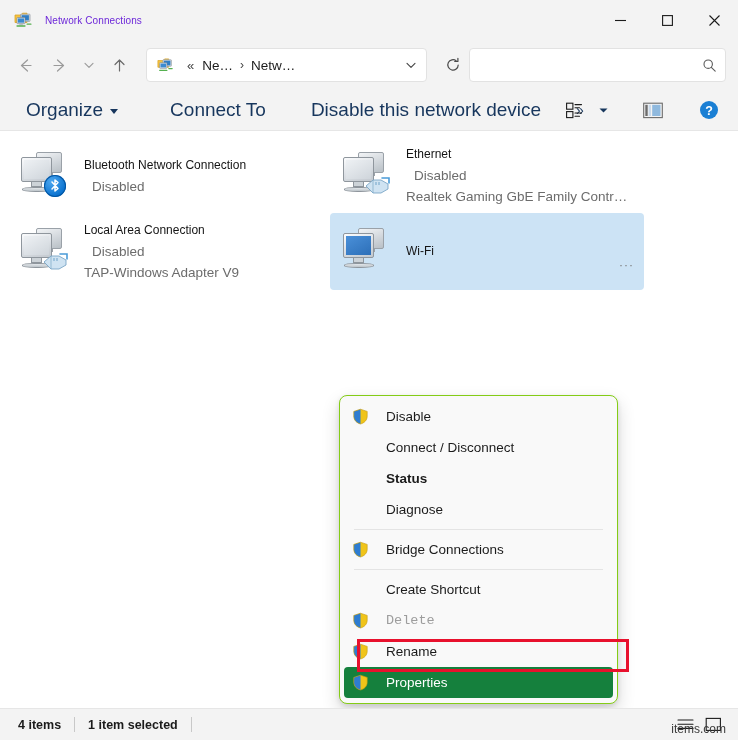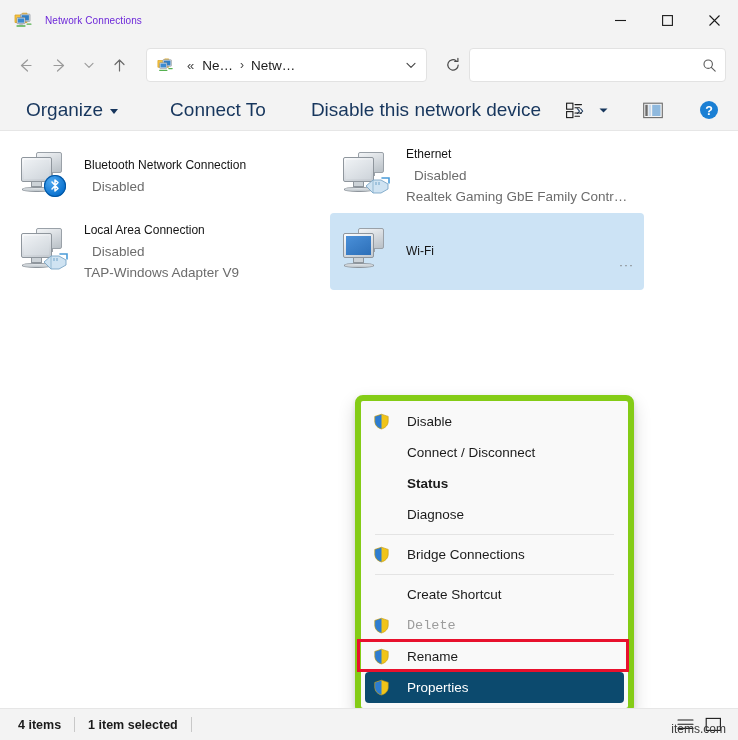--- a/index.html
+++ b/index.html
@@ -166,41 +166,41 @@
     color:#fff; font-size:14px; font-weight:bold; line-height:1;
     box-shadow: 0 0 0 1px #0356a3 inset;
   }
   .rj45 {
     position:absolute; left:28px; top:30px; width:28px; height:18px;
   }
 
   
   .ctxmenu {
     position: absolute;
-    left: 355px; top: 264px; width: 279px;
+    left: 339px; top: 264px; width: 279px;
     background: #f9f9f9;
-    border: 6px solid #84cc16;
+    border: 1px solid #84cc16;
     border-radius: 8px;
     box-shadow: 0 8px 18px rgba(0,0,0,0.16), 0 2px 5px rgba(0,0,0,0.10);
     padding: 5px 4px;
     z-index: 20;
   }
   .mi {
     height: 31px;
     display: flex; align-items: center;
     padding: 0 8px 0 8px;
     border-radius: 4px;
     position: relative;
   }
   .mi .shield { width: 17px; height: 17px; flex: 0 0 17px; margin-right: 0px; }
   .mi .spacer { width: 17px; flex: 0 0 17px; }
   .mi .mlabel { font-size: 13.5px; color: #1b1b1b; margin-left: 17px; white-space: nowrap; }
   .mi.bold .mlabel { font-weight: bold; }
   .mi.disabled .mlabel { color: #9d9d9d; font-family: Liberation Mono, monospace; }
-  .mi.highlight { background: #0c4a6e; }
+  .mi.highlight { background: #15803d; }
   .mi.highlight .mlabel { color: #ffffff; }
   .msep { height: 1px; background: #e4e4e4; margin: 4px 10px; }
   .redbox {
     position: absolute;
     left: 357px; top: 508px; width: 272px; height: 33px;
     border: 3px solid #e8112d;
     z-index: 25;
     pointer-events: none;
   }
 

